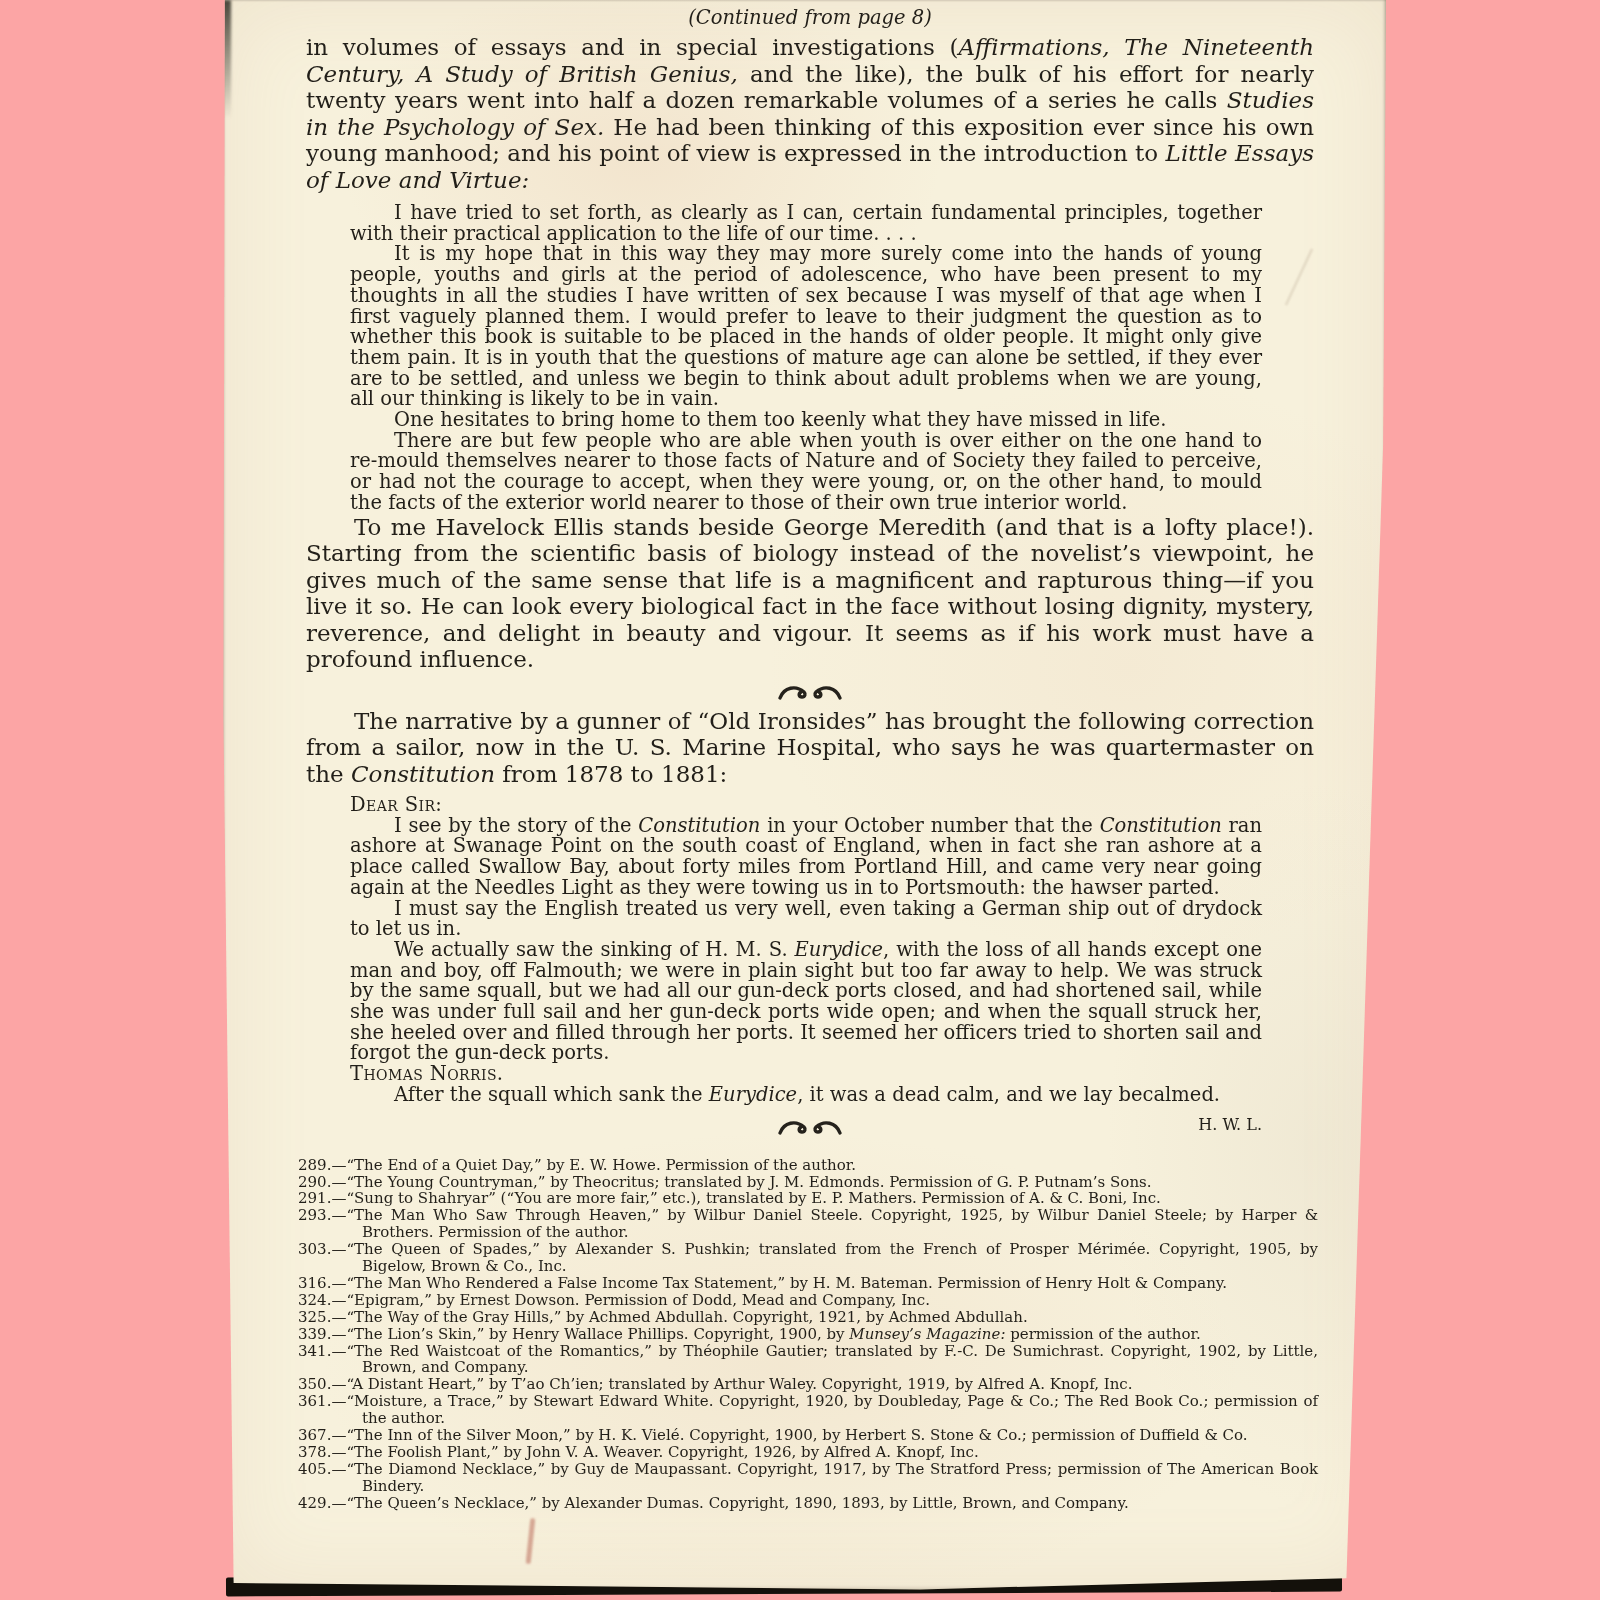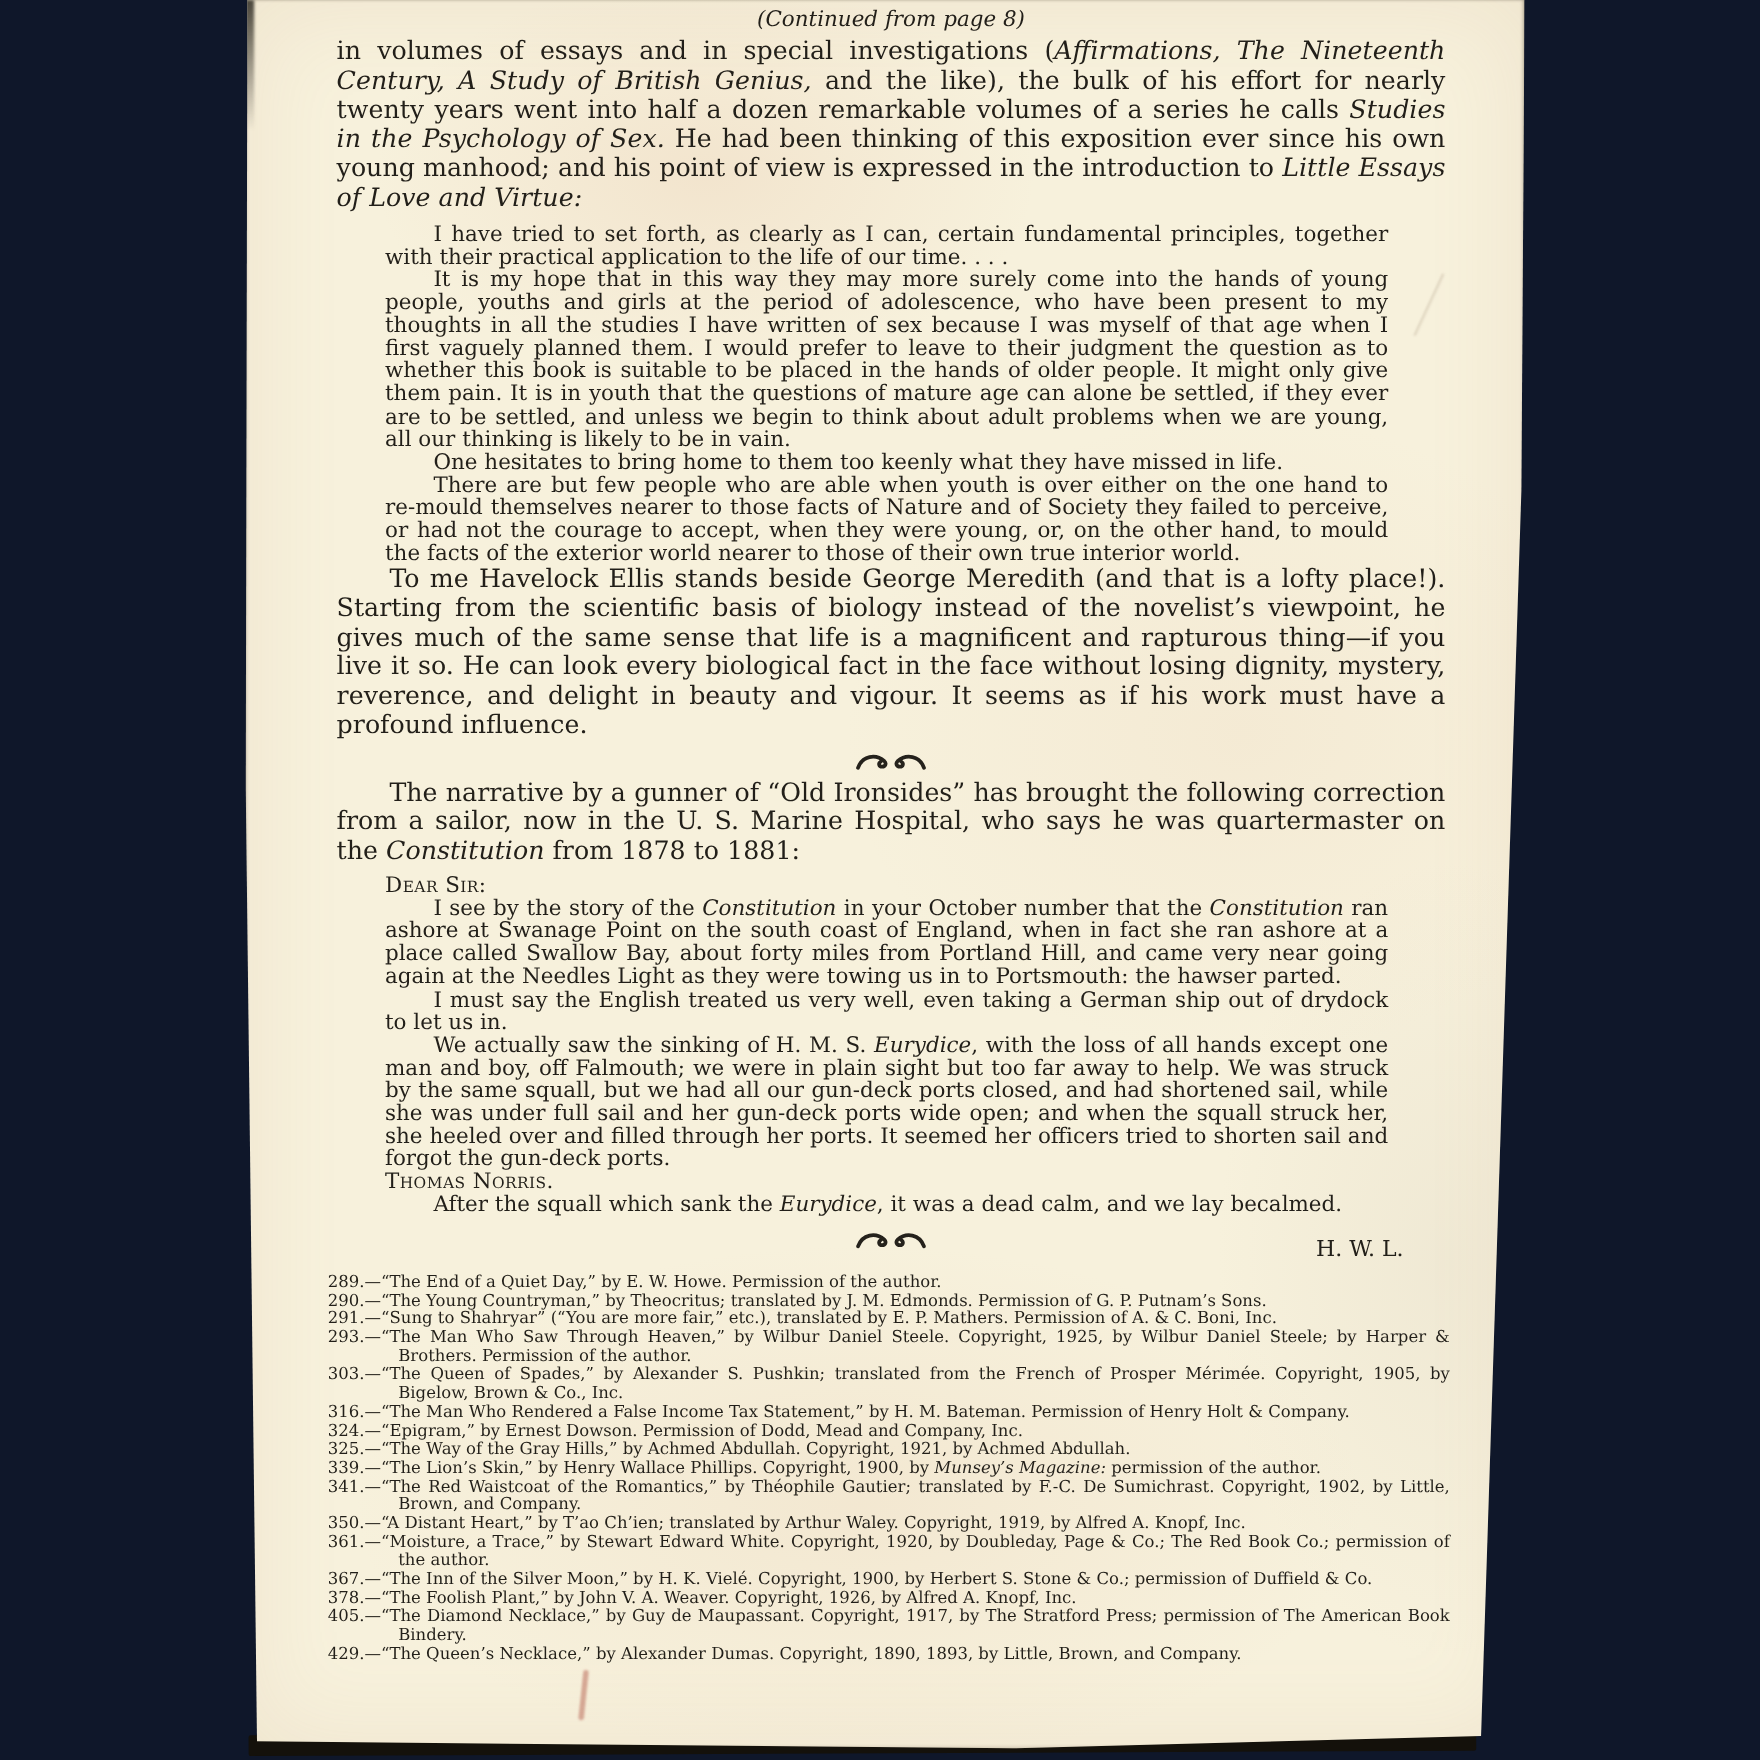--- a/index.html
+++ b/index.html
@@ -1,17 +1,17 @@
 <!DOCTYPE html>
 <html><head>
 <meta charset="utf-8">
 <title>Scanned Magazine Page</title>
 <style>
   html,body{margin:0;padding:0;width:1600px;height:1600px;background:#ffffff;}
-  .scan{position:relative;width:1600px;height:1600px;background:#0f172a;overflow:hidden;
+  .scan{position:relative;width:1600px;height:1600px;background:#fca5a5;overflow:hidden;
         font-family:"DejaVu Serif","Liberation Serif",serif;color:#221f19;}
   .bottom-strip{position:absolute;left:226px;top:1575px;width:1116px;height:19px;
         background:#14110b;transform:rotate(-0.25deg);border-radius:2px;z-index:1;}
   .paper{position:absolute;left:222px;top:0;width:1164px;height:1591px;z-index:2;overflow:hidden;
         background-color:#f7f1dc;
         background-image:
           radial-gradient(ellipse 430px 260px at 36% 10%, rgba(224,178,148,0.20), transparent 70%),
           radial-gradient(ellipse 520px 420px at 78% 42%, rgba(226,188,158,0.13), transparent 70%),
           radial-gradient(ellipse 640px 330px at 48% 86%, rgba(222,183,152,0.16), transparent 72%),
           radial-gradient(ellipse 300px 520px at 94% 72%, rgba(206,196,176,0.18), transparent 70%);
@@ -36,21 +36,21 @@
   .quote{margin:10px 52px 0 44px;}
   .quote p{font-size:19.5px;line-height:20.7px;text-align:justify;margin:0;text-indent:44px;}
   .quote p.noind{text-indent:0;}
   .letter{margin-top:8px;}
   .sc{font-variant:small-caps;letter-spacing:0.4px;}
   .sig{text-align:center;text-indent:0 !important;margin-right:-26px !important;}
   .i{font-style:italic;}
   .orn-row{margin-top:9px;height:26px;text-align:center;}
   .orn2{position:relative;margin-top:6px;height:32px;}
   .orn2 .flourish{position:absolute;left:50%;top:5px;transform:translateX(-50%);}
-  .initials{position:absolute;right:38px;top:0;font-size:20px;line-height:26px;margin-top:10px;}
+  .initials{position:absolute;right:52px;top:0;font-size:16px;line-height:26px;}
   h1.heading{margin:5px 0 0 0;text-align:center;font-size:42px;line-height:50px;
         font-weight:normal;letter-spacing:1px;word-spacing:5px;}
   .entries{margin:13px -4px 0 -8px;}
   .entry{font-size:15px;line-height:16.9px;text-align:justify;padding-left:64px;text-indent:-64px;margin:0;}
 </style>
 </head>
 <body>
 
 <div class="scan">
   <div class="bottom-strip"></div>

